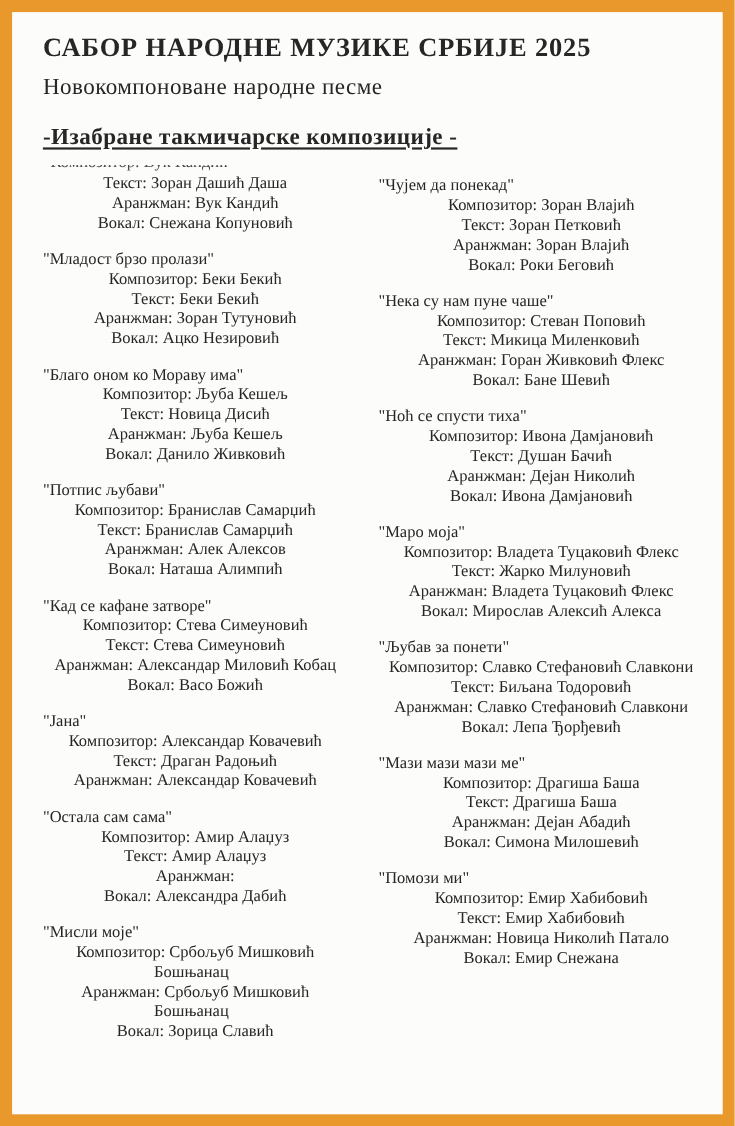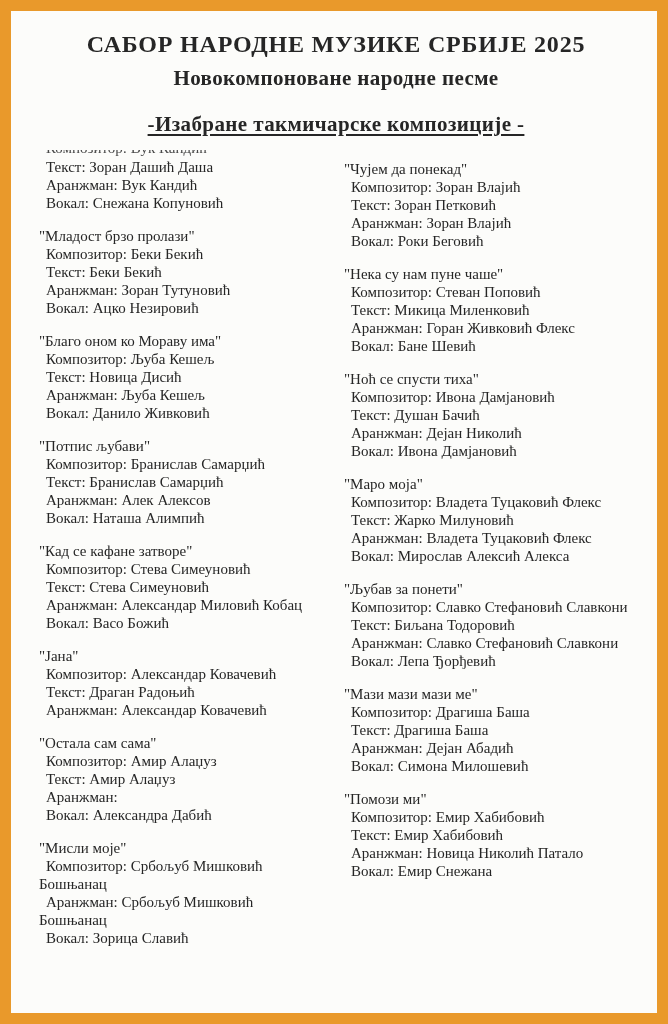--- a/index.html
+++ b/index.html
@@ -12,30 +12,30 @@
   }
   .paper {
     width: 100%;
     height: 100%;
     background: #FCFCFA;
     padding: 18px 24px 0 28px;
     font-family: "Liberation Serif", "DejaVu Serif", serif;
     color: #262626;
     overflow: hidden;
   }
-  .header { text-align: center; }
+  .header { text-align: left; }
   .h1 {
     font-size: 24px;
     font-weight: bold;
     letter-spacing: 0.8px;
     line-height: 30px;
   }
   .h2 {
     font-size: 21px;
-    font-weight: bold;
+    font-weight: normal;
     letter-spacing: 0.4px;
     margin-top: 6px;
     line-height: 26px;
   }
   .h3 {
     font-size: 21px;
     font-weight: bold;
     letter-spacing: 0.4px;
     margin-top: 20px;
     line-height: 26px;
@@ -46,21 +46,21 @@
   .columns {
     display: flex;
     margin-top: 13px;
     align-items: flex-start;
   }
   .col { font-size: 15px; }
   .col-left { width: 270px; flex: none; }
   .col-right { flex: 1; margin-left: 35px; padding-top: 10px; }
   .entry + .entry { margin-top: 15px; }
   .title { line-height: 18px; }
-  .line { line-height: 18px; text-indent: 7px; }
+  .line { line-height: 18px; text-indent: 7px; text-align: center; }
   .clipped {
     height: 8px;
     overflow: hidden;
   }
   .clipped span {
     display: block;
     margin-top: -11px;
     line-height: 18px;
     text-indent: 7px;
     color: #4a4a4a;

